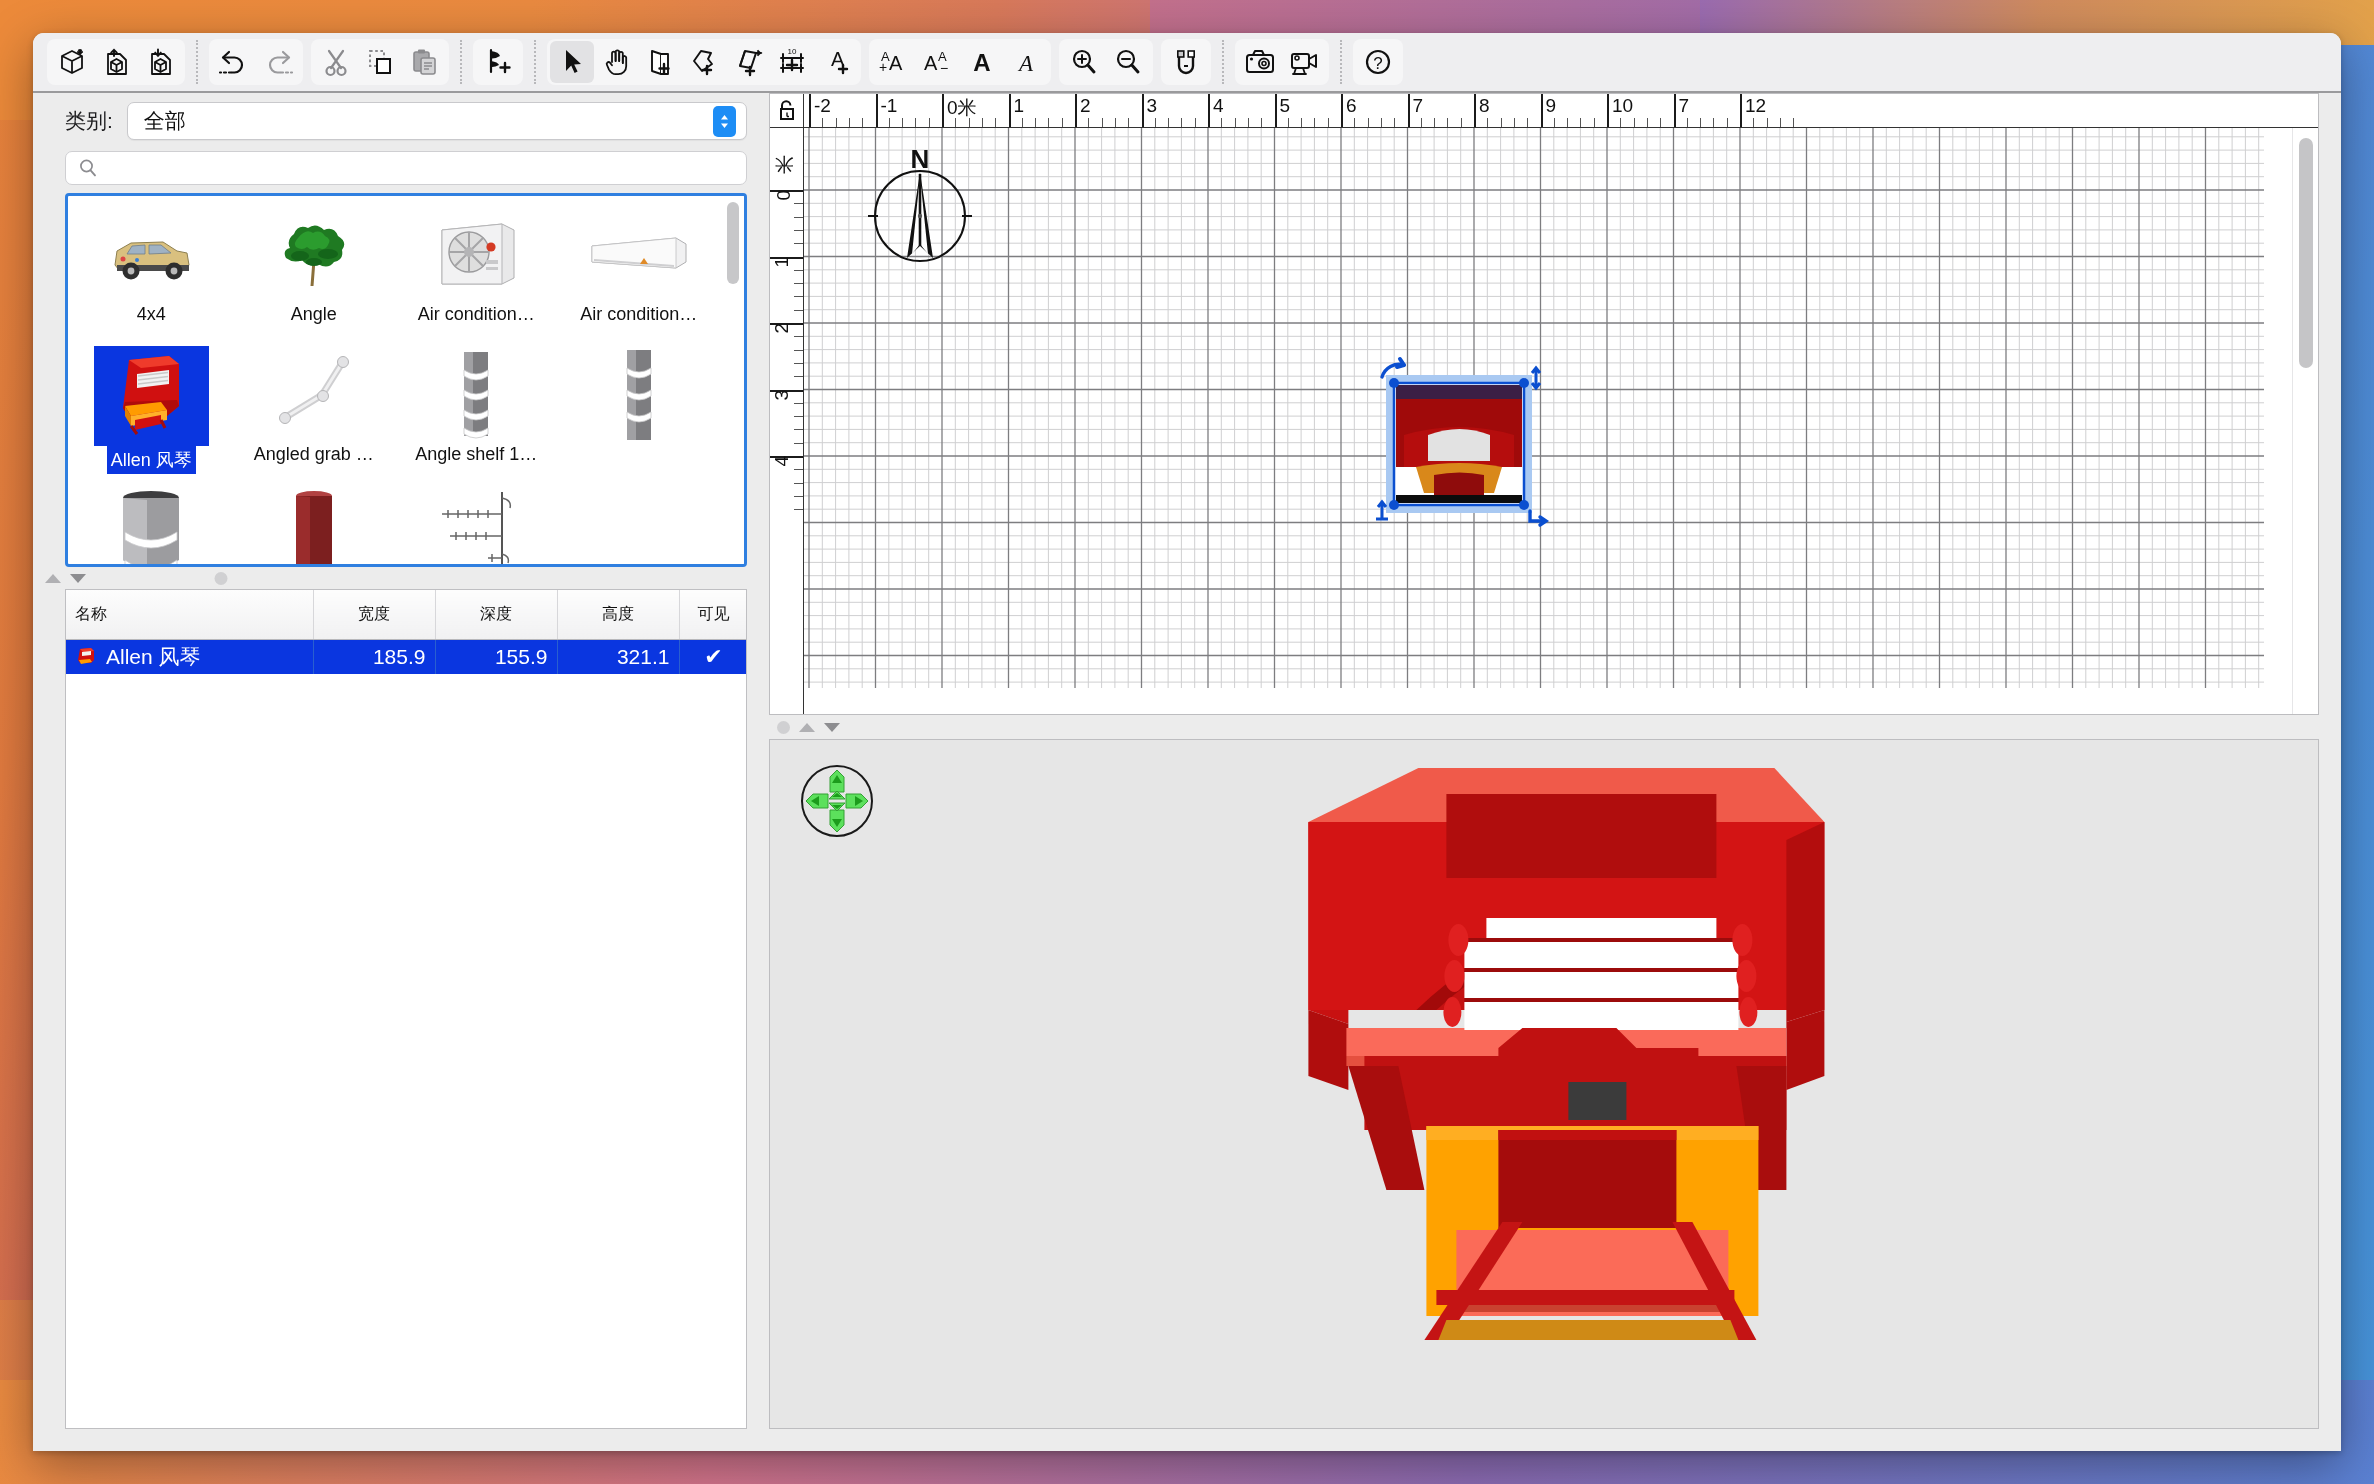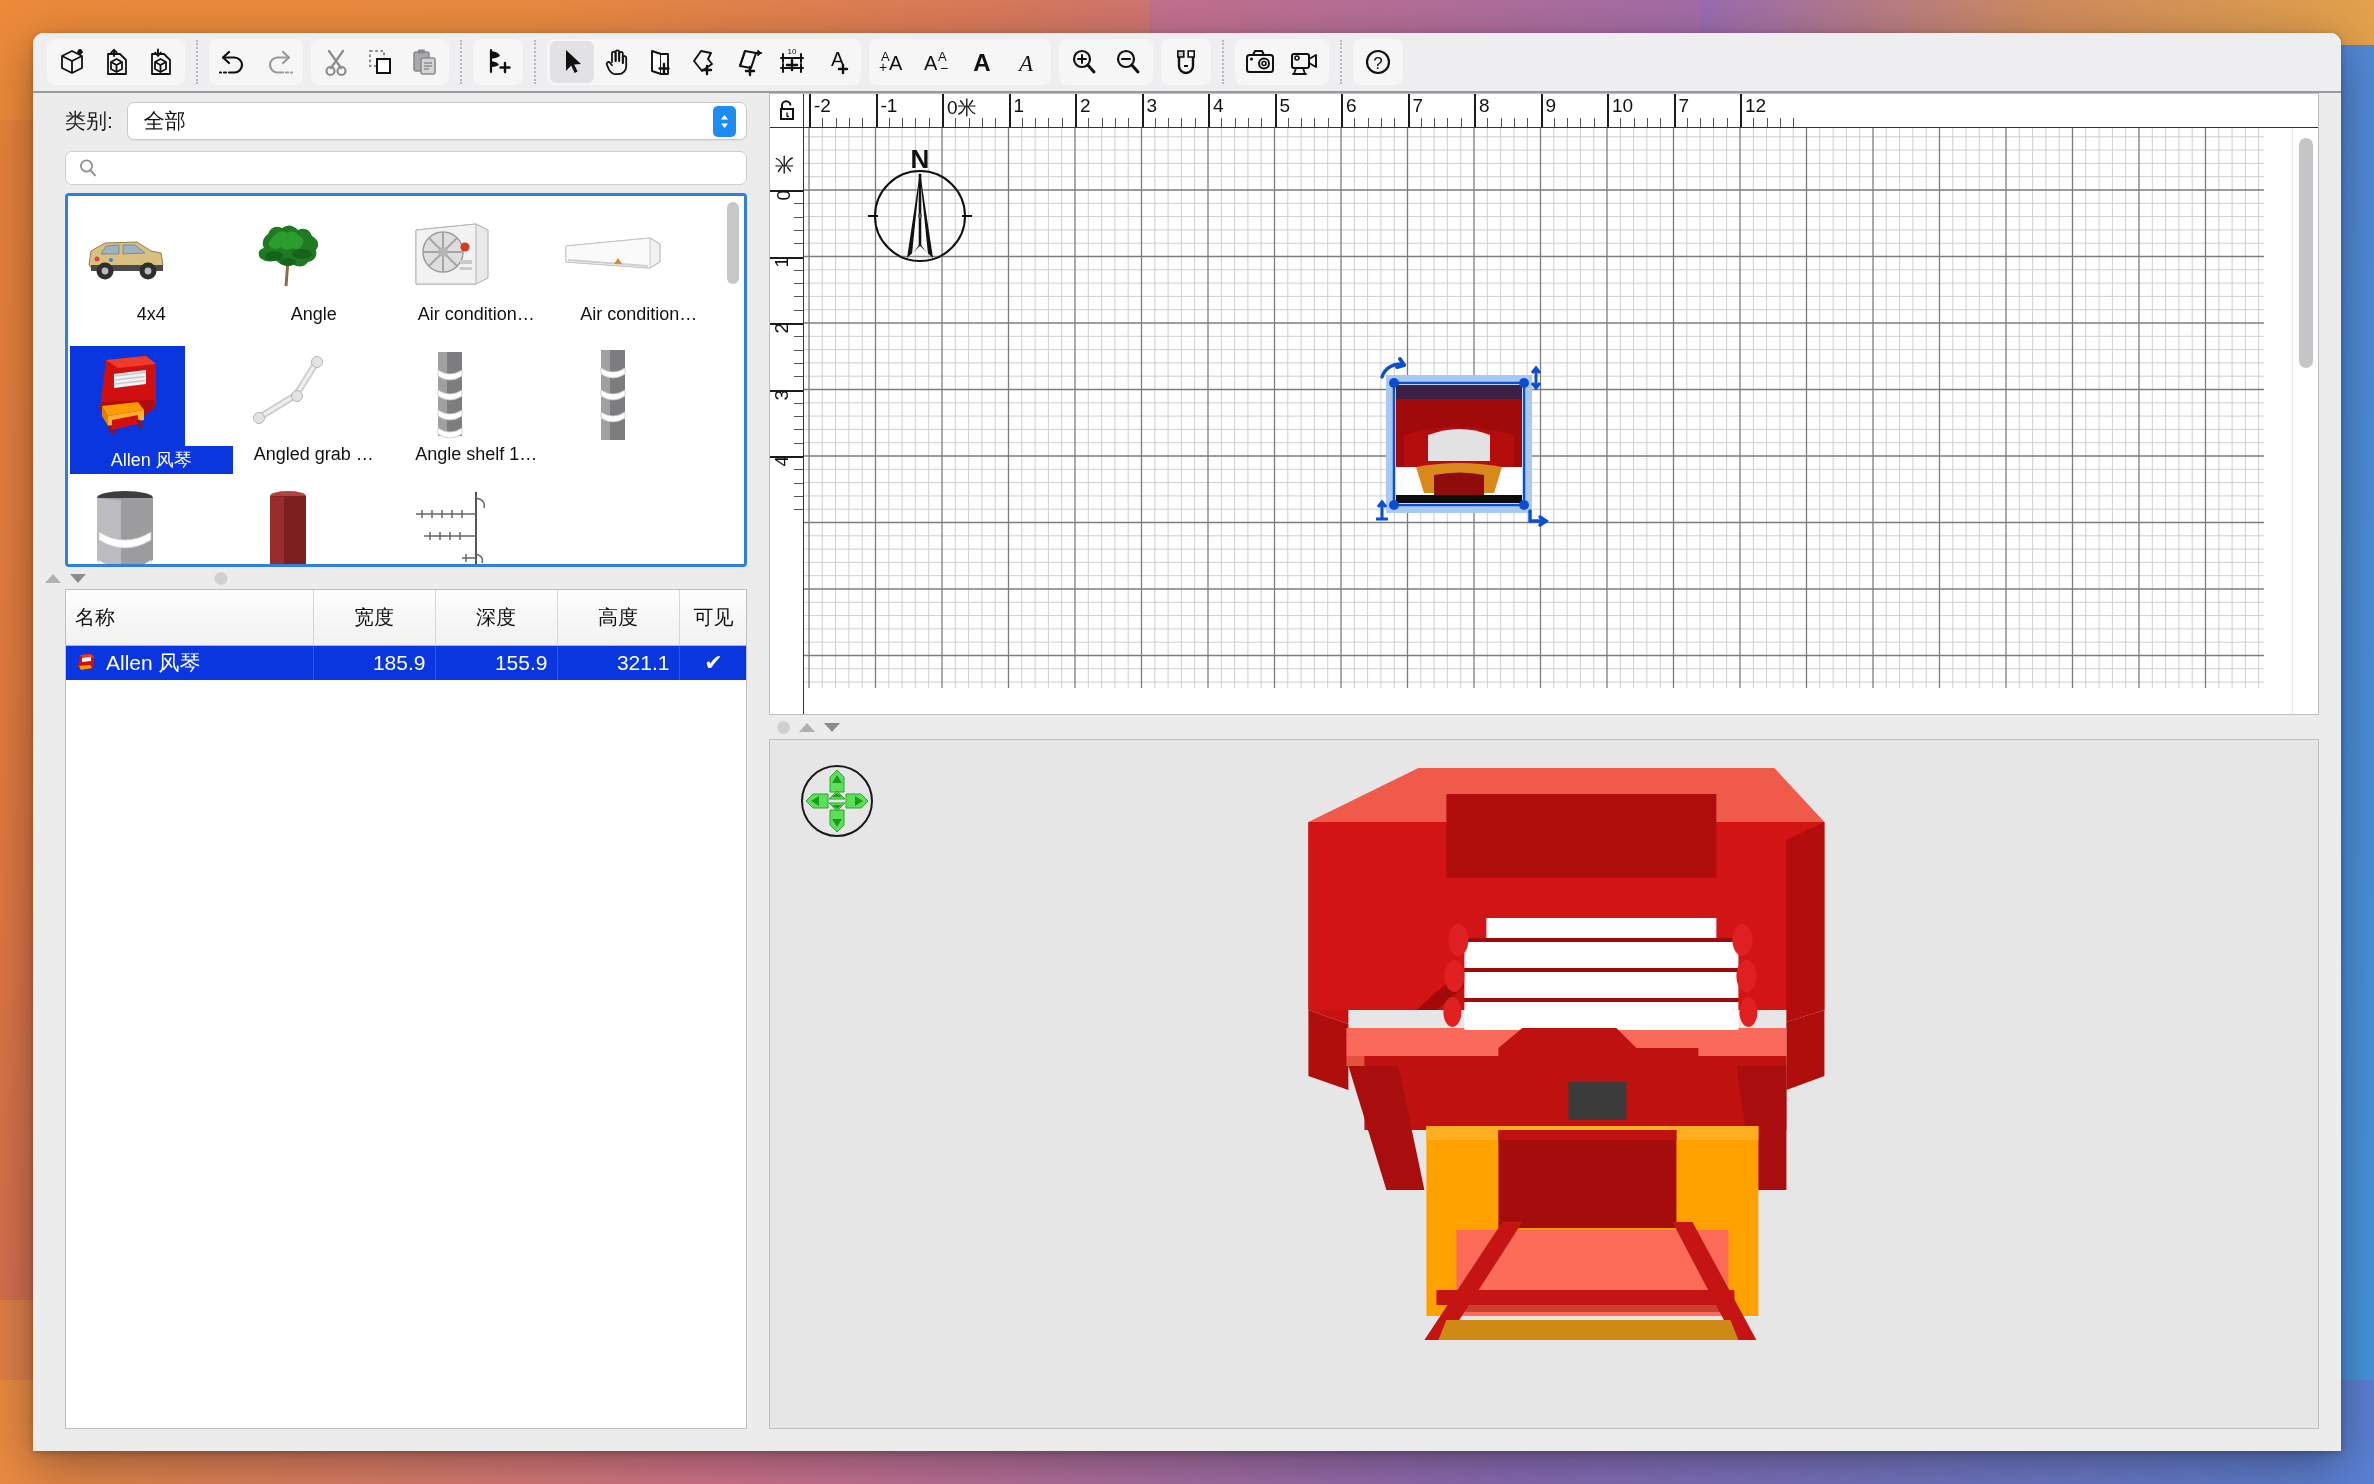--- a/index.html
+++ b/index.html
@@ -161,21 +161,21 @@
   #catalog-grid {
     flex: 1 1 auto;
     display: grid;
     grid-template-columns: repeat(4, 1fr);
     grid-auto-rows: 140px;
     padding: 6px 2px 0 2px;
     overflow: hidden;
   }
   .cat-item {
     display: flex; flex-direction: column;
-    justify-content: flex-start;
+    align-items: center; justify-content: flex-start;
     padding-top: 4px;
     cursor: default;
   }
   .cat-item.selected .cat-img-wrap { background: #0a36e0; }
   .cat-item.selected .cat-label { background: #0a36e0; color: #fff; }
   .cat-img-wrap {
     width: 110px; height: 96px;
     display:flex; align-items:center; justify-content:center;
   }
   .cat-label {
@@ -212,21 +212,21 @@
     flex: 1 1 auto;
     margin: 0 22px 22px 32px;
     background: #fff;
     border: 1px solid #bfbfc2;
     display: flex; flex-direction: column;
     min-height: 0;
     overflow: hidden;
   }
   #furniture-table { width: 100%; border-collapse: collapse; table-layout: fixed; }
   #furniture-table th {
-    font-size: 20px; font-weight: normal; color: #111;
+    font-size: 16px; font-weight: normal; color: #111;
     background: linear-gradient(#fdfdfd,#f1f1f2);
     border-bottom: 1px solid #b8b8bb;
     border-right: 1px solid #d7d7da;
     height: 34px; padding: 14px 9px;
     text-align: left;
   }
   #furniture-table th.num { text-align: center; }
   #furniture-table th.ctr { text-align: center; }
   #furniture-table td {
     font-size: 21px; color: #fff;

